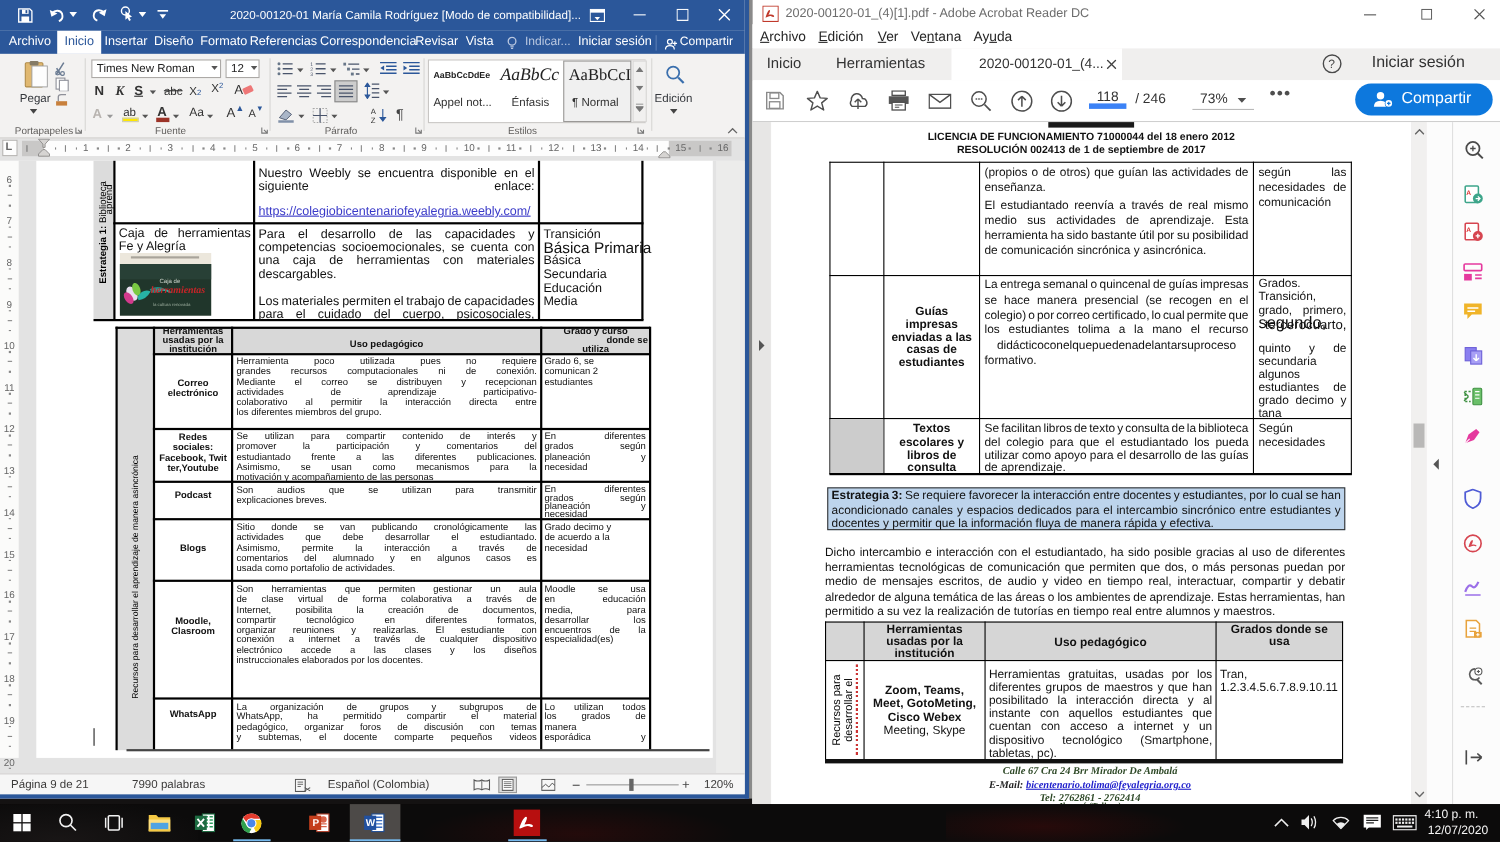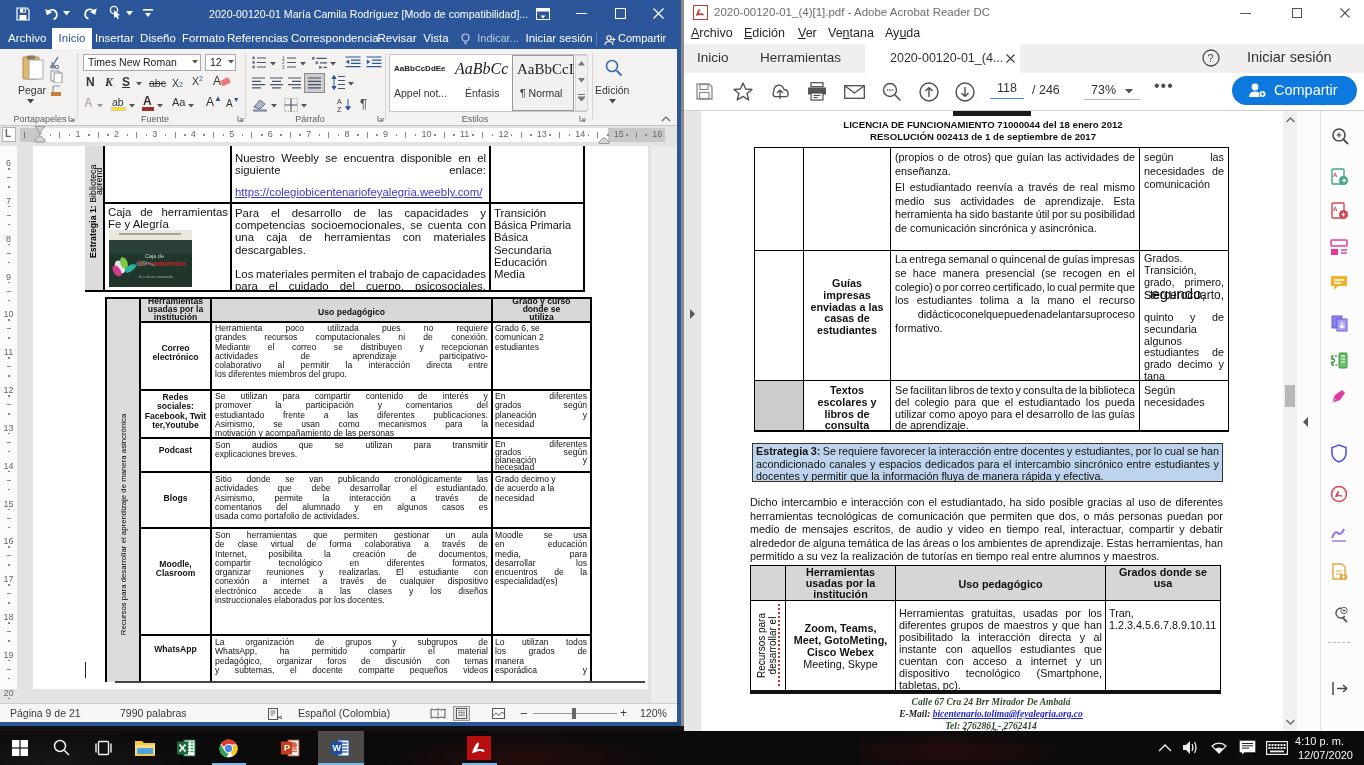--- a/index.html
+++ b/index.html
@@ -541,21 +541,21 @@
         </div>
         <div class="abs" style="left:235px;top:134.2px;width:251px;font-size:11.4px;line-height:12.2px;height:13.2px;color:#111;display:flex;justify-content:space-between;white-space:nowrap">
           <span>para</span>
           <span>el</span>
           <span>cuidado</span>
           <span>del</span>
           <span>cuerpo,</span>
           <span>psicosociales,</span>
         </div>
         <div class="abs" style="left:494px;top:61px;width:88px;font-size:11.4px;line-height:12.2px;height:13.2px;color:#111;white-space:nowrap">Transición</div>
-        <div class="abs" style="left:494px;top:73.2px;width:74px;font-size:11px;line-height:12.2px;height:13.2px;color:#111;white-space:nowrap">Básica Primaria</div>
+        <div class="abs" style="left:494px;top:73.2px;width:74px;font-size:14px;line-height:12.2px;height:13.2px;color:#111;white-space:nowrap">Básica Primaria</div>
         <div class="abs" style="left:494px;top:85.4px;width:88px;font-size:11.4px;line-height:12.2px;height:13.2px;color:#111;white-space:nowrap">Básica</div>
         <div class="abs" style="left:494px;top:97.6px;width:88px;font-size:11.4px;line-height:12.2px;height:13.2px;color:#111;white-space:nowrap">Secundaria</div>
         <div class="abs" style="left:494px;top:109.8px;width:88px;font-size:11.4px;line-height:12.2px;height:13.2px;color:#111;white-space:nowrap">Educación</div>
         <div class="abs" style="left:494px;top:122px;width:88px;font-size:11.4px;line-height:12.2px;height:13.2px;color:#111;white-space:nowrap">Media</div>
         <div class="abs" style="left:106px;top:151px;width:34px;height:385px;background:#dcdcdc"></div>
         <div class="abs" style="left:140px;top:151px;width:451px;height:25px;background:#d8d8d8"></div>
         <div class="abs" style="left:106px;top:151px;width:34px;height:385px;overflow:hidden">
           <div class="abs" style="left:-98px;top:223px;width:230px;height:9px;transform:rotate(-90deg);transform-origin:center;font-size:7.8px;line-height:9px;color:#000;text-align:center;white-space:nowrap">Recursos para desarrollar el aprendizaje de manera asincrónica</div>
         </div>
         <div class="tline" style="left:105px;top:151px;width:486px;height:1.5px"></div>
@@ -568,21 +568,21 @@
         <div class="tline" style="left:139px;top:243px;width:452px;height:1.5px"></div>
         <div class="tline" style="left:139px;top:291px;width:452px;height:1.5px"></div>
         <div class="tline" style="left:139px;top:325px;width:452px;height:1.5px"></div>
         <div class="tline" style="left:139px;top:381px;width:452px;height:1.5px"></div>
         <div class="tline" style="left:139px;top:488px;width:452px;height:1.5px"></div>
         <div class="abs" style="left:142px;top:151px;width:67px;font-size:8.6px;line-height:8.1px;height:9.1px;color:#111;font-weight:bold;text-align:center;white-space:nowrap">Herramientas</div>
         <div class="abs" style="left:142px;top:159.1px;width:67px;font-size:8.6px;line-height:8.1px;height:9.1px;color:#111;font-weight:bold;text-align:center;white-space:nowrap">usadas por la</div>
         <div class="abs" style="left:142px;top:167.2px;width:67px;font-size:8.6px;line-height:8.1px;height:9.1px;color:#111;font-weight:bold;text-align:center;white-space:nowrap">institución</div>
         <div class="abs" style="left:213px;top:162px;width:277px;font-size:8.6px;line-height:9.25px;height:10.25px;color:#111;font-weight:bold;text-align:center;white-space:nowrap">Uso pedagógico</div>
         <div class="abs" style="left:494px;top:151px;width:95px;font-size:8.6px;line-height:8.1px;height:9.1px;color:#111;font-weight:bold;text-align:center;white-space:nowrap">Grado y curso</div>
-        <div class="abs" style="left:494px;top:159.1px;width:95px;font-size:8.6px;line-height:8.1px;height:9.1px;color:#111;font-weight:bold;text-align:center;white-space:nowrap">donde se</div>
+        <div class="abs" style="left:494px;top:159.1px;width:95px;font-size:8.6px;line-height:8.1px;height:9.1px;color:#111;font-weight:bold;text-align:right;white-space:nowrap">donde se</div>
         <div class="abs" style="left:494px;top:167.2px;width:95px;font-size:8.6px;line-height:8.1px;height:9.1px;color:#111;font-weight:bold;text-align:center;white-space:nowrap">utiliza</div>
         <div class="abs" style="left:142px;top:198px;width:67px;font-size:8.6px;line-height:9.25px;height:10.25px;color:#111;font-weight:bold;text-align:center;white-space:nowrap">Correo</div>
         <div class="abs" style="left:142px;top:207.25px;width:67px;font-size:8.6px;line-height:9.25px;height:10.25px;color:#111;font-weight:bold;text-align:center;white-space:nowrap">electrónico</div>
         <div class="abs" style="left:215px;top:178px;width:273px;font-size:8.6px;line-height:9.25px;height:10.25px;color:#111;display:flex;justify-content:space-between;white-space:nowrap">
           <span>Herramienta</span>
           <span>poco</span>
           <span>utilizada</span>
           <span>pues</span>
           <span>no</span>
           <span>requiere</span>
@@ -982,21 +982,21 @@
         <circle cx="10.4" cy="8" r="0.9" fill="#777"></circle>
       </svg>
     <svg class="abs" style="left:235px;top:9px" width="20" height="20" viewBox="0 0 20 20">
         <circle cx="10" cy="10" r="9" fill="none" stroke="#4e4e4e" stroke-width="1.4"></circle>
         <path d="M10 15 V5.5 M10 5.5 L6.5 9 M10 5.5 L13.5 9" stroke="#4e4e4e" stroke-width="1.4" fill="none"></path>
       </svg>
     <svg class="abs" style="left:271px;top:9px" width="20" height="20" viewBox="0 0 20 20">
         <circle cx="10" cy="10" r="9" fill="none" stroke="#4e4e4e" stroke-width="1.4"></circle>
         <path d="M10 5 V14.5 M10 14.5 L6.5 11 M10 14.5 L13.5 11" stroke="#4e4e4e" stroke-width="1.4" fill="none"></path>
       </svg>
-    <div class="abs" style="left:306px;top:8px;width:34px;height:18px;font-size:12.5px;color:#333;text-align:center;border-bottom:1px solid #3b82f6">118</div>
+    <div class="abs" style="left:306px;top:8px;width:34px;height:18px;font-size:12.5px;color:#333;text-align:center;border-bottom:5px solid #3b82f6">118</div>
     <div class="abs" style="left:348px;top:10px;font-size:12.5px;color:#333">/ 246</div>
     <div class="abs" style="left:407px;top:10px;font-size:12.5px;color:#333">73%</div>
     <svg class="abs" style="left:441px;top:16px" width="8" height="5" viewBox="0 0 8 5">
         <path d="M0 0h8L4 4.5z" fill="#4e4e4e"></path>
       </svg>
     <div class="abs" style="left:400px;top:26px;width:56px;height:1px;background:#b9b9b9"></div>
     <div class="abs" style="left:470px;top:4px;font-size:16px;color:#4e4e4e;letter-spacing:1px">•••</div>
     <div class="abs" style="left:548px;top:3px;width:125px;height:29px;background:#0d78dd;border-radius:15px">
       <svg class="abs" style="left:15px;top:6px" width="20" height="17" viewBox="0 0 20 17">
           <circle cx="8" cy="5" r="3.4" fill="#fff"></circle>
@@ -1118,21 +1118,21 @@
           <div class="abs" style="left:194px;top:183.4px;width:240px;font-size:10.8px;line-height:13.8px;height:14.8px;color:#111;display:flex;justify-content:space-between;white-space:nowrap">
             <span>los</span>
             <span>estudiantes</span>
             <span>tolima</span>
             <span>a</span>
             <span>la</span>
             <span>mano</span>
             <span>el</span>
             <span>recurso</span>
           </div>
-          <div class="abs" style="left:194px;top:197.2px;width:240px;font-size:10.8px;line-height:13.8px;height:14.8px;color:#111;display:flex;justify-content:flex-end;white-space:nowrap">
+          <div class="abs" style="left:194px;top:197.2px;width:240px;font-size:10.8px;line-height:13.8px;height:14.8px;color:#111;display:flex;justify-content:center;white-space:nowrap">
             <span>didáctico</span>
             <span>con</span>
             <span>el</span>
             <span>que</span>
             <span>pueden</span>
             <span>adelantar</span>
             <span>su</span>
             <span>proceso</span>
           </div>
           <div class="abs" style="left:194px;top:211px;width:240px;font-size:10.8px;line-height:13.8px;height:14.8px;color:#111;white-space:nowrap">formativo.</div>

